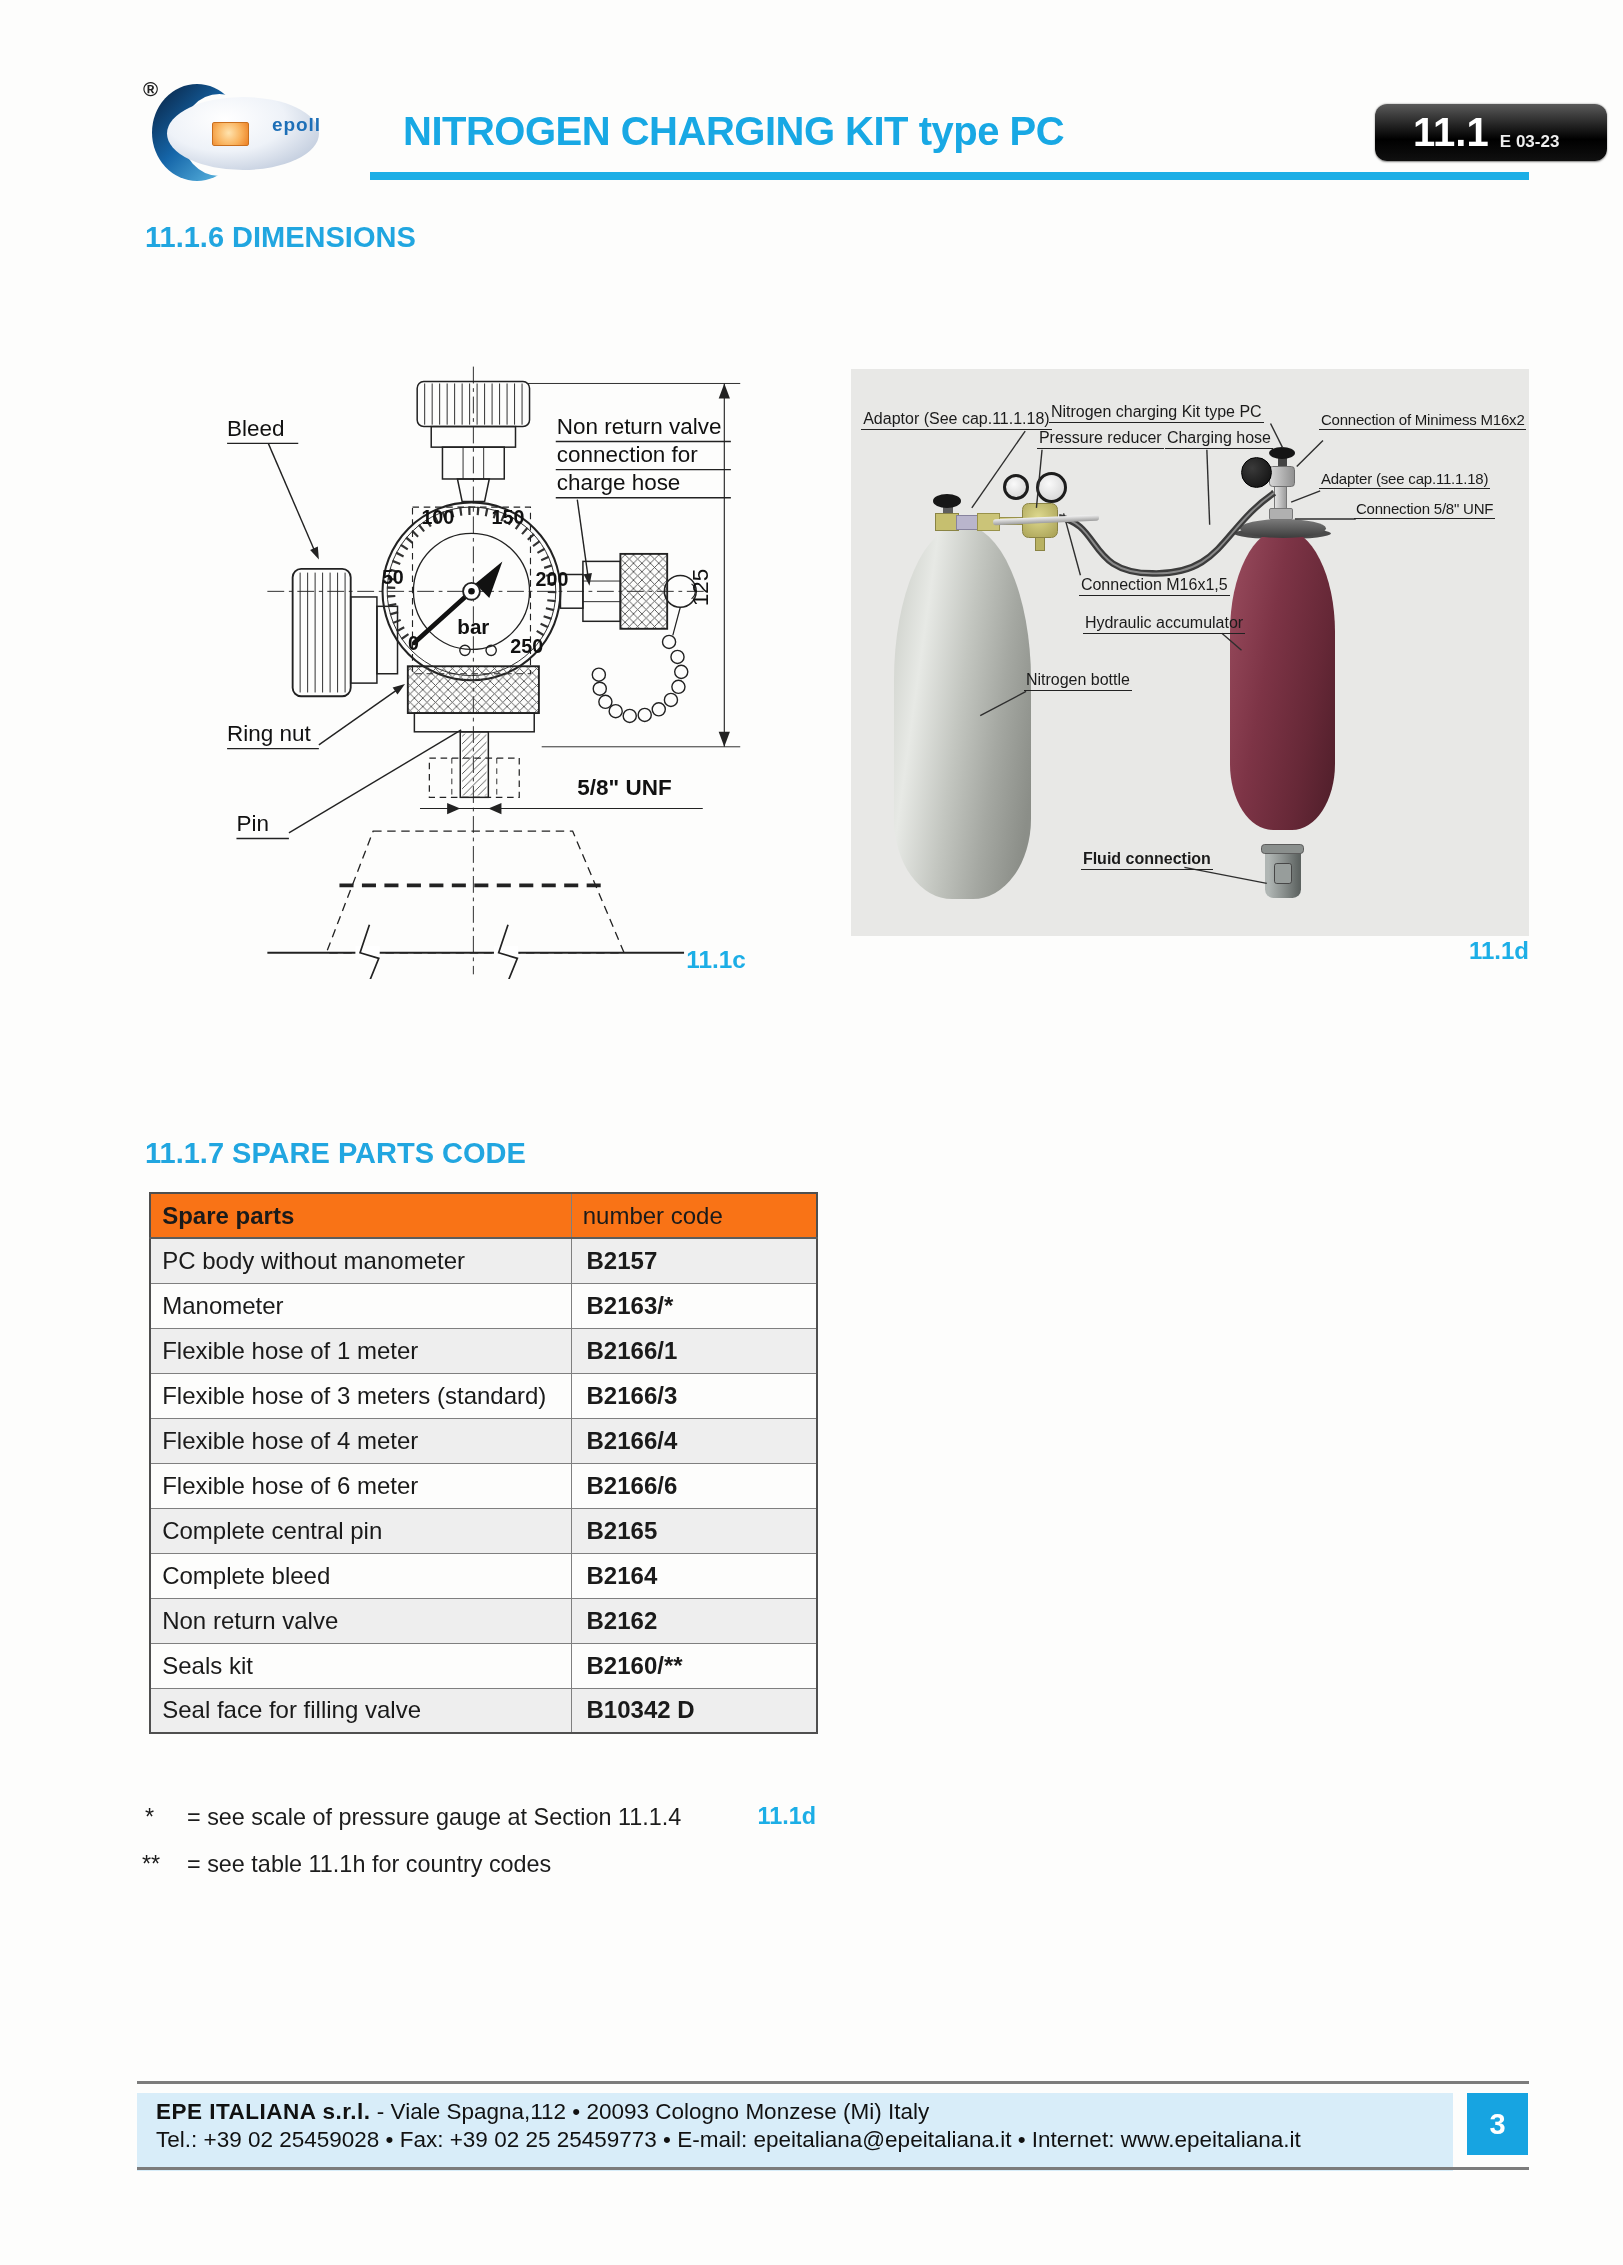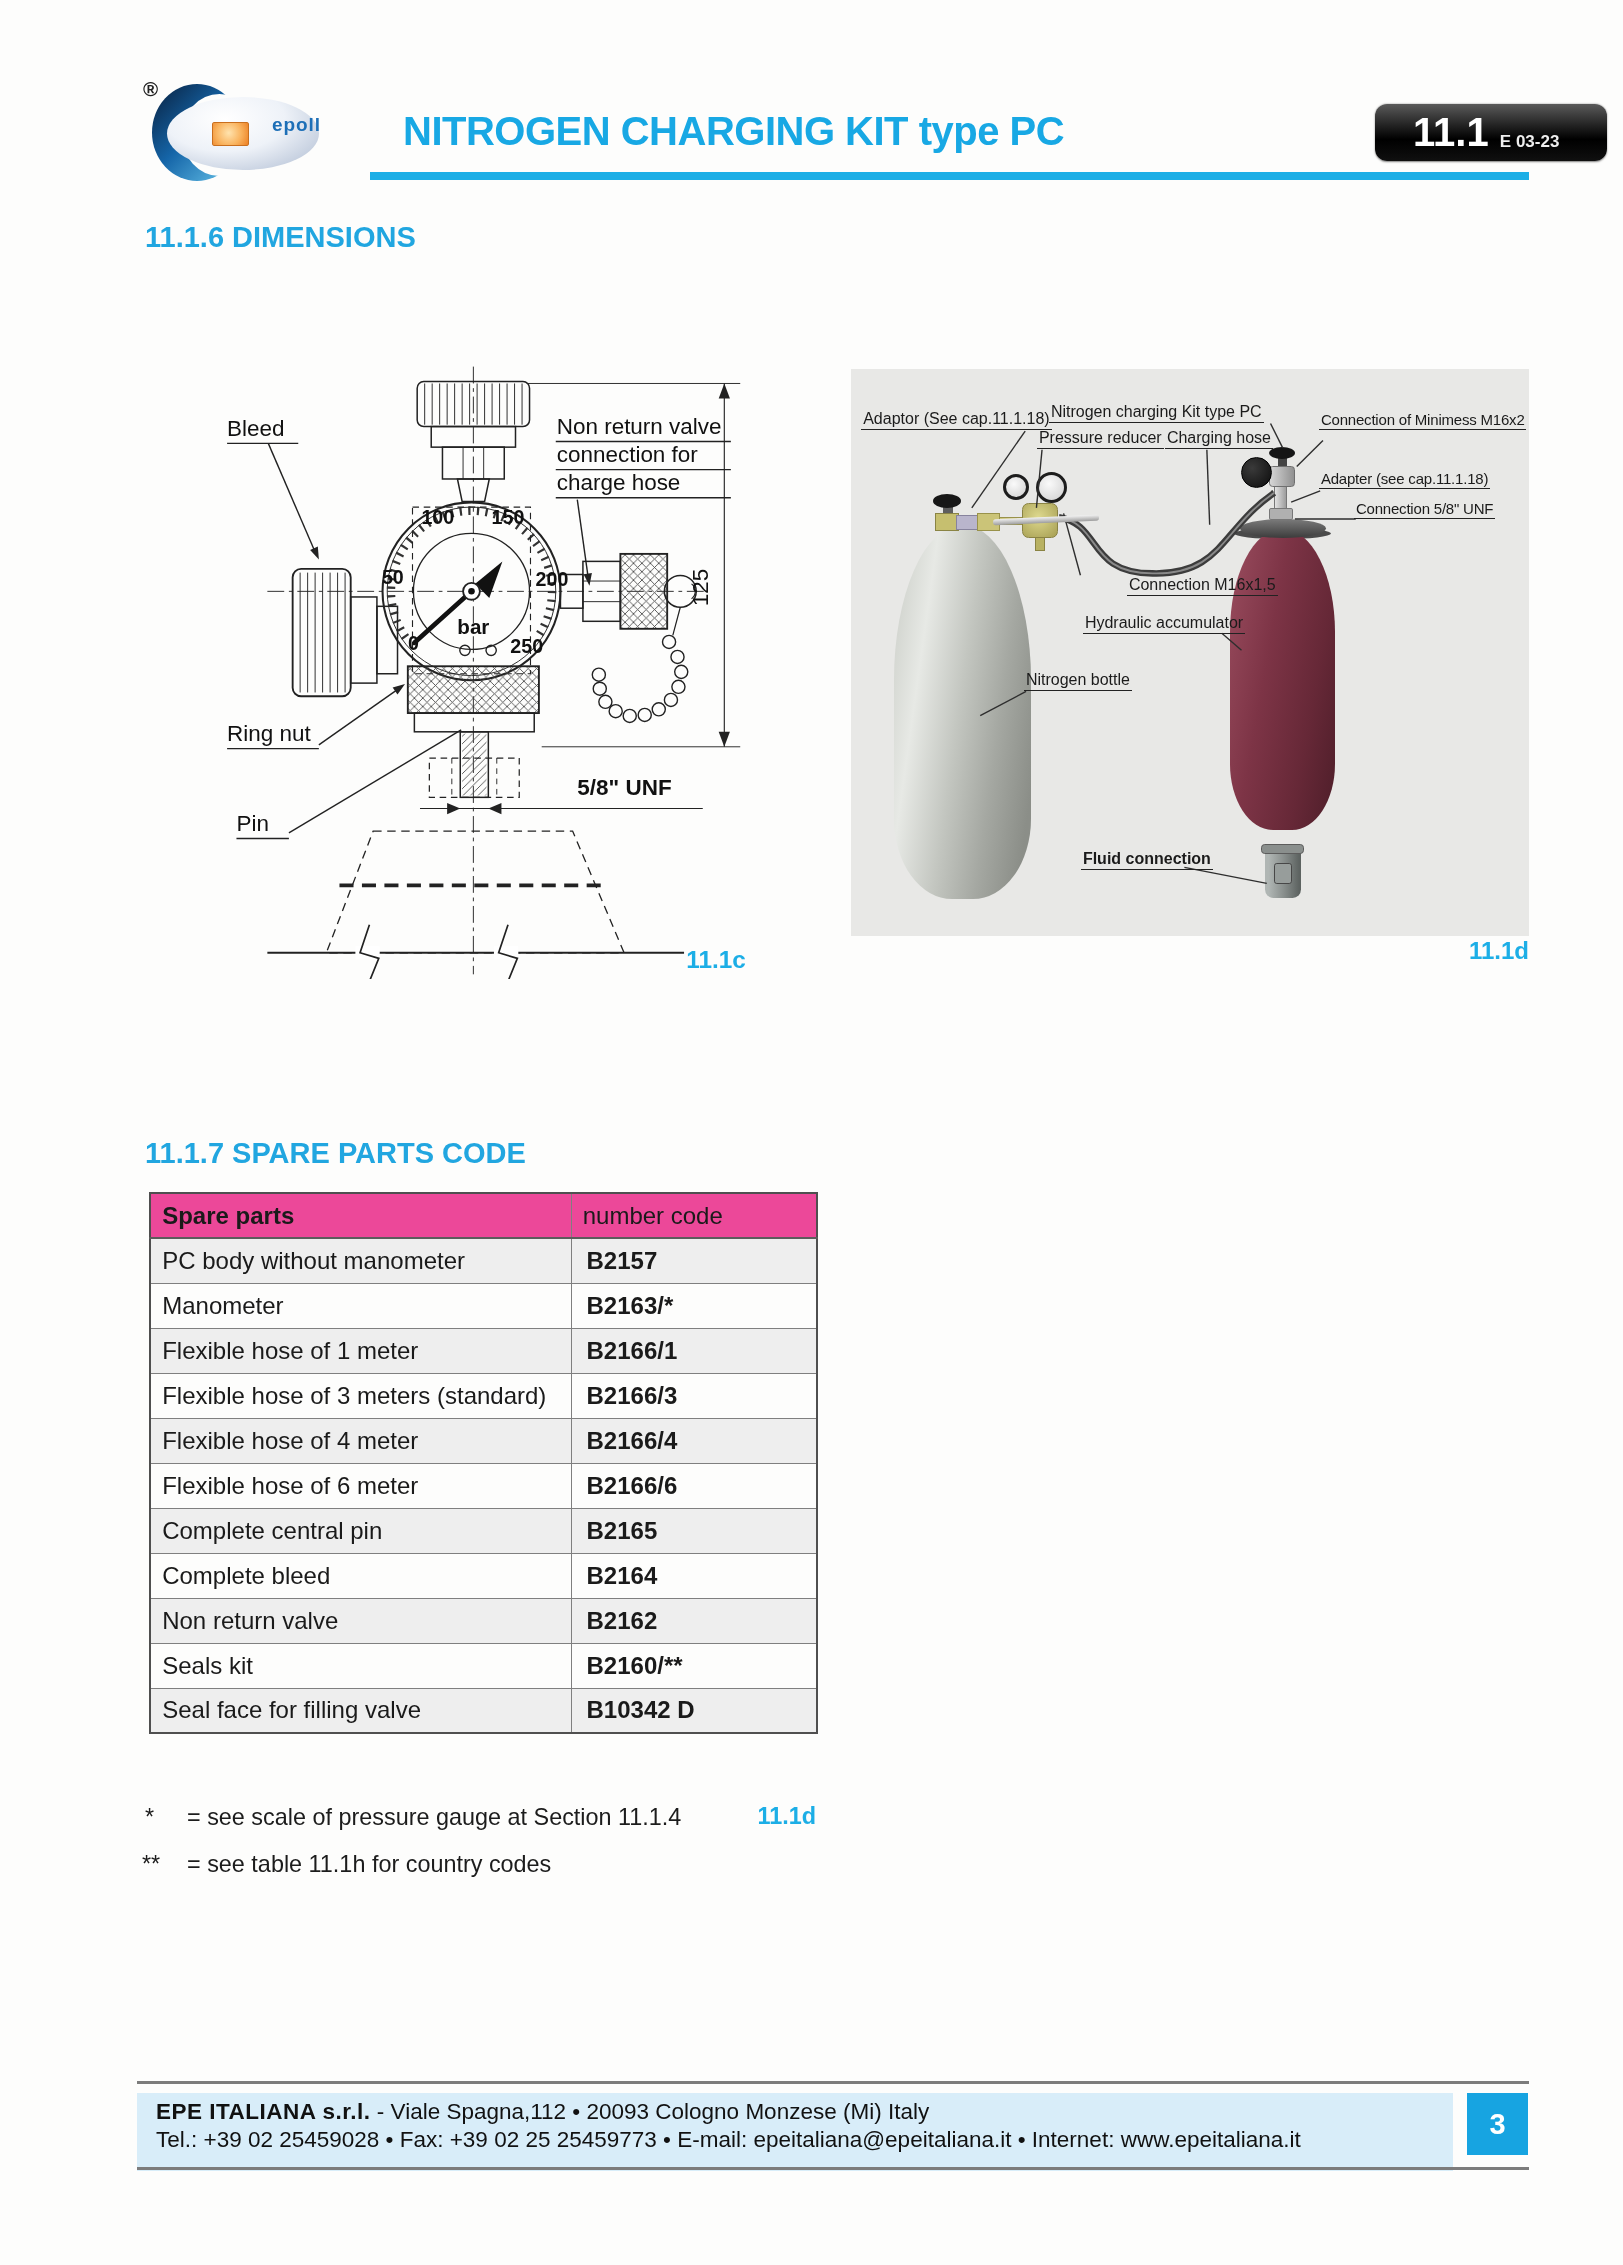--- a/index.html
+++ b/index.html
@@ -70,21 +70,21 @@
   .kit-tube { left:423px; top:116px; width:13px; height:36px; border:0.9px solid #777;
               background:linear-gradient(90deg,#e3e3e3,#9c9c9c); z-index:3; }
   .kit-nut { left:418px; top:139px; width:24px; height:12px; background:#b0b0b0; border:0.9px solid #777; border-radius:1.9px; z-index:3; }
   .panel-svg { left:0; top:0; z-index:4; }
   .caption { position:absolute; font-size:24px; font-weight:bold; color:#1caee6; }
 
   
   .spares { position:absolute; left:149px; top:1192px; width:667px; border-collapse:collapse; table-layout:fixed;
             border:2.8px solid #4f4f4f; font-size:24px; }
   .spares th, .spares td { border:1.5px solid #7f7f7f; height:45px; padding:0 0 0 11.2px; text-align:left; vertical-align:middle; }
-  .spares th { background:#ec4899; font-weight:normal; border-bottom:2.8px solid #5c5c5c; }
+  .spares th { background:#f97316; font-weight:normal; border-bottom:2.8px solid #5c5c5c; }
   .spares th:first-child { font-weight:bold; }
   .spares td.code { font-weight:bold; padding-left:15px; }
   .spares tr:nth-child(even) td { background:#eeeeee; }
   .spares col.c1 { width:421px; } .spares col.c2 { width:246px; }
 
   .footnote { position:absolute; font-size:23.4px; color:#1c1c1c; white-space:nowrap; }
 
   
   .f-rule { position:absolute; left:137px; width:1392px; height:2.8px; background:#7c7c7c; }
   .f-band { position:absolute; left:137px; top:2093px; width:1316px; height:78px; background:#d8edf9; padding:4.7px 0 0 19px; }
@@ -283,21 +283,21 @@
       </g>
     </svg>
 
     <div class="plabel" style="left:10.3px; top:41px;">Adaptor (See cap.11.1.18)</div>
     <div class="plabel" style="left:198px; top:34px;">Nitrogen charging Kit type PC</div>
     <div class="plabel" style="left:186px; top:60px;">Pressure reducer</div>
     <div class="plabel" style="left:314px; top:60px;">Charging hose</div>
     <div class="plabel tight" style="left:468px; top:42px;">Connection of Minimess M16x2</div>
     <div class="plabel tight" style="left:468px; top:101px;">Adapter (see cap.11.1.18)</div>
     <div class="plabel tight" style="left:503px; top:131px;">Connection 5/8" UNF</div>
-    <div class="plabel" style="left:228px; top:207px;margin-left:48px;">Connection M16x1,5</div>
+    <div class="plabel" style="left:228px; top:207px;">Connection M16x1,5</div>
     <div class="plabel" style="left:232px; top:245px;">Hydraulic accumulator</div>
     <div class="plabel" style="left:173px; top:302px;">Nitrogen bottle</div>
     <div class="plabel" style="left:230px; top:481px;font-weight:bold;">Fluid connection</div>
   </div>
   <div class="caption" style="left:1387px; top:937px; width:142px; text-align:right;">11.1d</div>
 
   <div class="sec-heading" style="left:145px; top:1137px;">11.1.7 SPARE PARTS CODE</div>
 
   <table class="spares">
     <colgroup>

